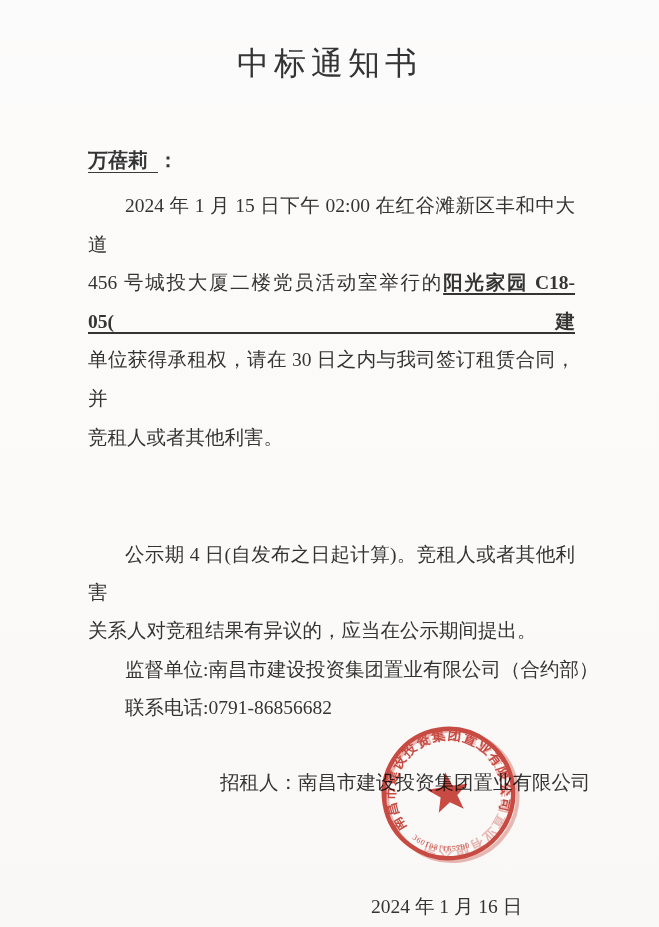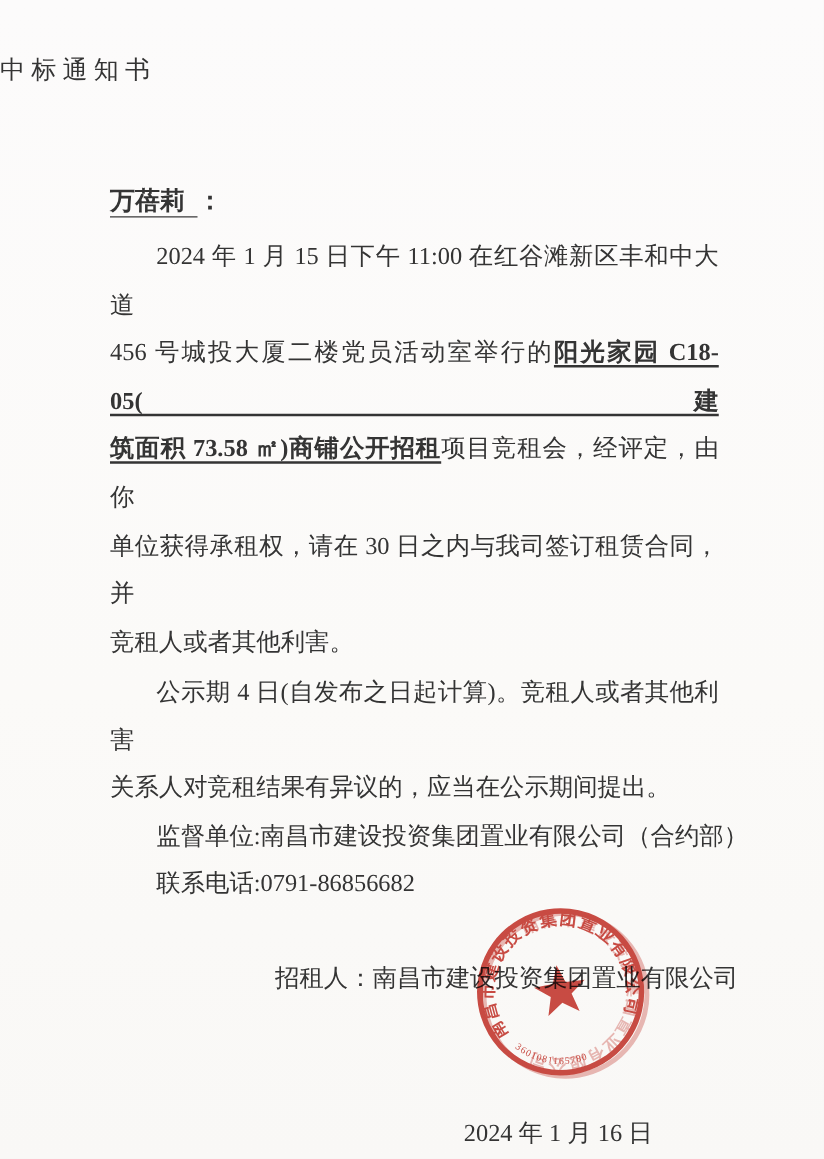--- a/index.html
+++ b/index.html
@@ -8,21 +8,21 @@
     background:#f6f5f4;
     font-family:"Liberation Serif","DejaVu Serif",serif;
   }
   .page{
     position:relative;width:659px;height:927px;overflow:hidden;
     background:linear-gradient(180deg,#fcfbfb 0%,#fbfaf8 60%,#f9f8f6 100%);
     color:#343434;
   }
   .title{
     position:absolute;top:42px;left:0;width:659px;
-    font-size:20px;letter-spacing:5px;font-weight:500;
+    text-align:center;font-size:32px;letter-spacing:5px;font-weight:500;
   }
   .recipient{
     position:absolute;left:88px;top:147px;font-size:20px;font-weight:600;text-align:right;
   }
   .rname{border-bottom:1.8px solid #3a3a3a;padding:0 10px 1px 0;}
   .para{
     position:absolute;left:88px;width:487px;font-size:19.5px;line-height:38.6px;
   }
   .para1{top:187px;}
   .para2{top:536px;line-height:38.2px;}
@@ -54,23 +54,22 @@
 
 <div class="page">
 
   <div class="title">中标通知书</div>
 
   <div class="recipient">
     <span class="rname">万蓓莉</span><span>：</span>
   </div>
 
   <div class="para para1">
-    <div class="ln jl ind">2024 年 1 月 15 日下午 11:00 在红谷滩新区丰和中大道</div>
+    <div class="ln jl ind">2024 年 1 月 15 日下午 02:00 在红谷滩新区丰和中大道</div>
     <div class="ln jl"><span>456 号城投大厦二楼党员活动室举行的</span><span class="em">阳光家园 C18-05(建</span></div>
-    <div class="ln jl"><span class="em">筑面积 73.58 ㎡)商铺公开招租</span><span>项目竞租会，经评定，由你</span></div>
     <div class="ln jl">单位获得承租权，请在 30 日之内与我司签订租赁合同，并</div>
     <div class="ln">竞租人或者其他利害。</div>
   </div>
 
 
   <div class="para para2">
     <div class="ln jl ind">公示期 4 日(自发布之日起计算)。竞租人或者其他利害</div>
     <div class="ln">关系人对竞租结果有异议的，应当在公示期间提出。</div>
     <div class="ln ind">监督单位:南昌市建设投资集团置业有限公司（合约部）</div>
     <div class="ln ind">联系电话:0791-86856682</div>

